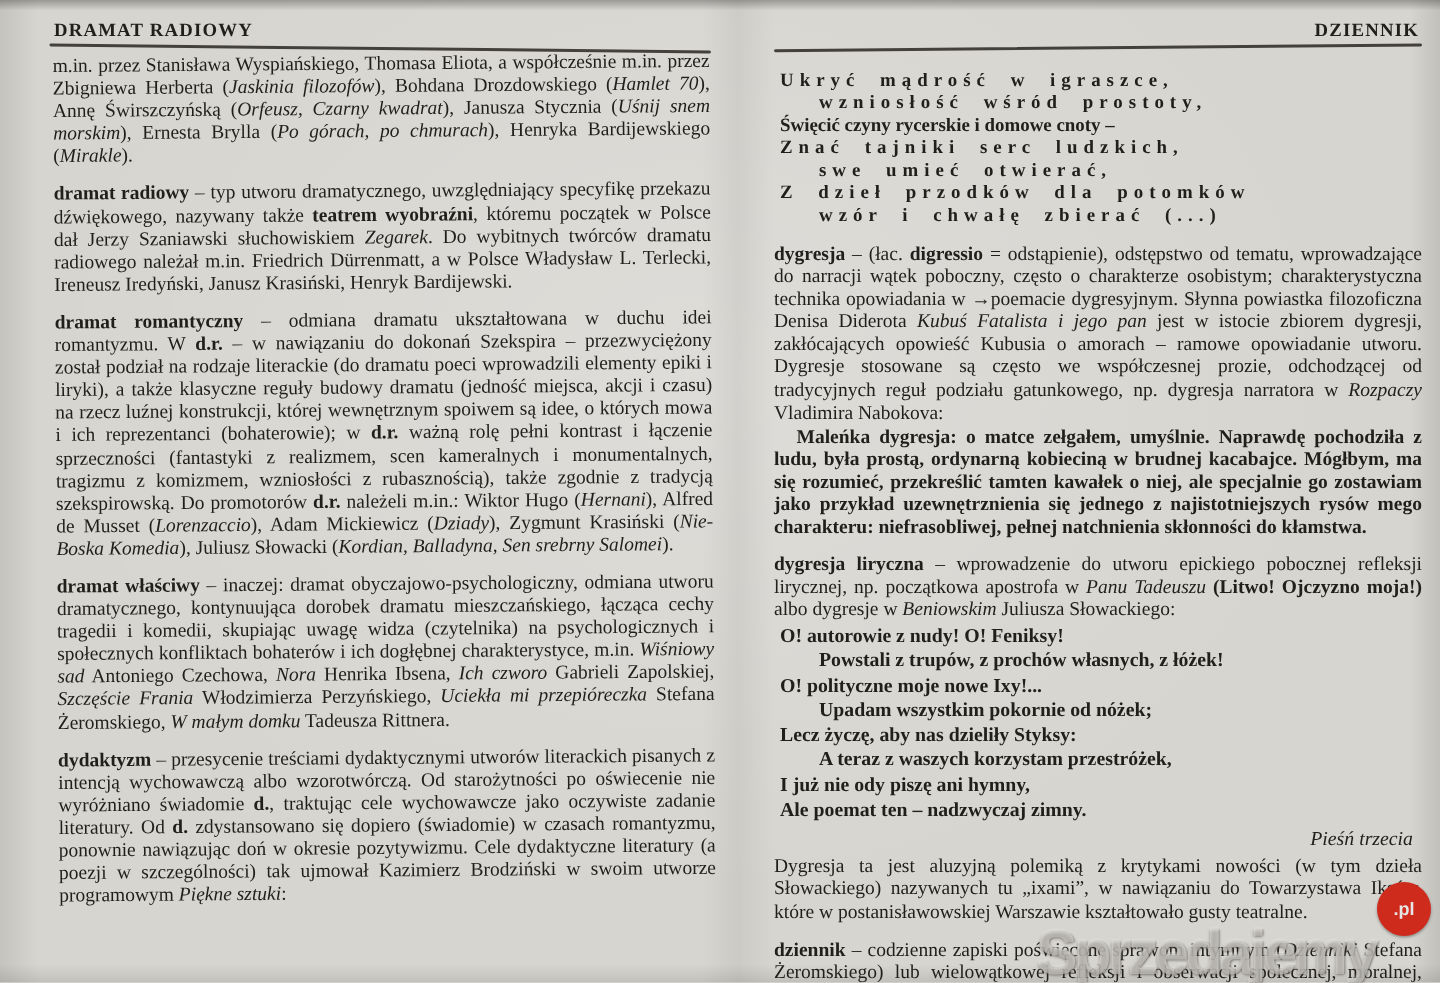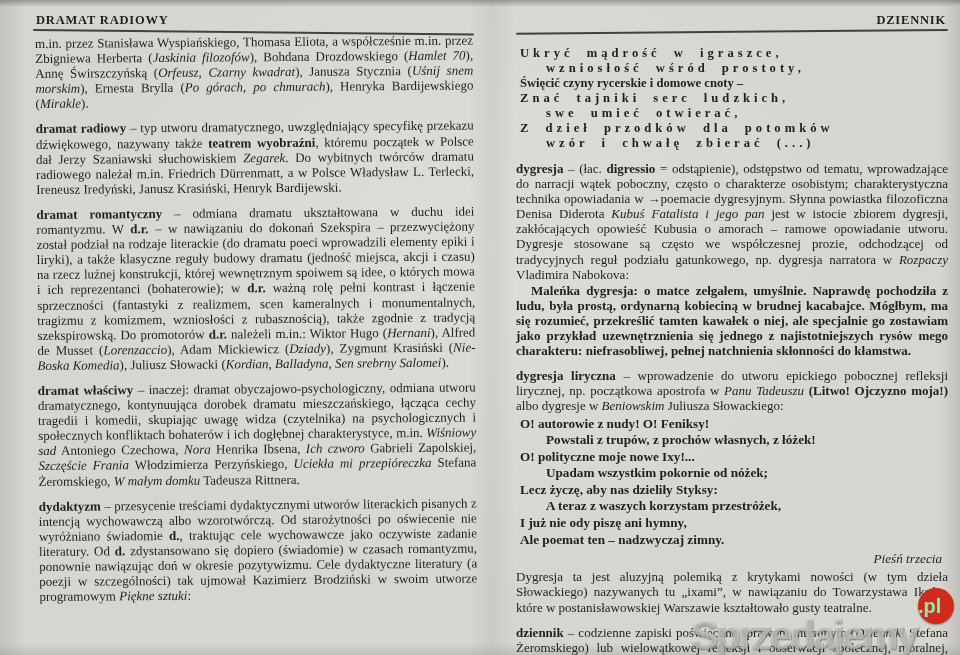--- a/index.html
+++ b/index.html
@@ -72,23 +72,23 @@
     font-weight:bold;font-size:41px;letter-spacing:-2.5px;
     color:rgba(235,233,227,0.50);
     text-shadow:0 1px 2px rgba(70,66,60,0.55), 0 -1px 1px rgba(255,255,255,0.35), 1px 0 1px rgba(70,66,60,0.3);
     white-space:nowrap;
     margin-top:16px;
   }
   .wm-badge{
     position:absolute;left:228px;top:-4px;width:36px;height:36px;border-radius:50%;
     background:var(--badge);
     box-shadow:0 1px 2px rgba(0,0,0,0.35);
-    display:flex;align-items:center;
+    display:flex;align-items:center;justify-content:center;
     font-family:"Liberation Sans","DejaVu Sans",sans-serif;
-    font-weight:bold;font-size:20px;color:#86efac;
+    font-weight:bold;font-size:12px;color:#e5e5e5;
   }
 </style>
 </head>
 <body>
 
 <div class="page">
 
   <div class="head head-left">DRAMAT RADIOWY</div>
 
   <div class="head head-right">DZIENNIK</div>

